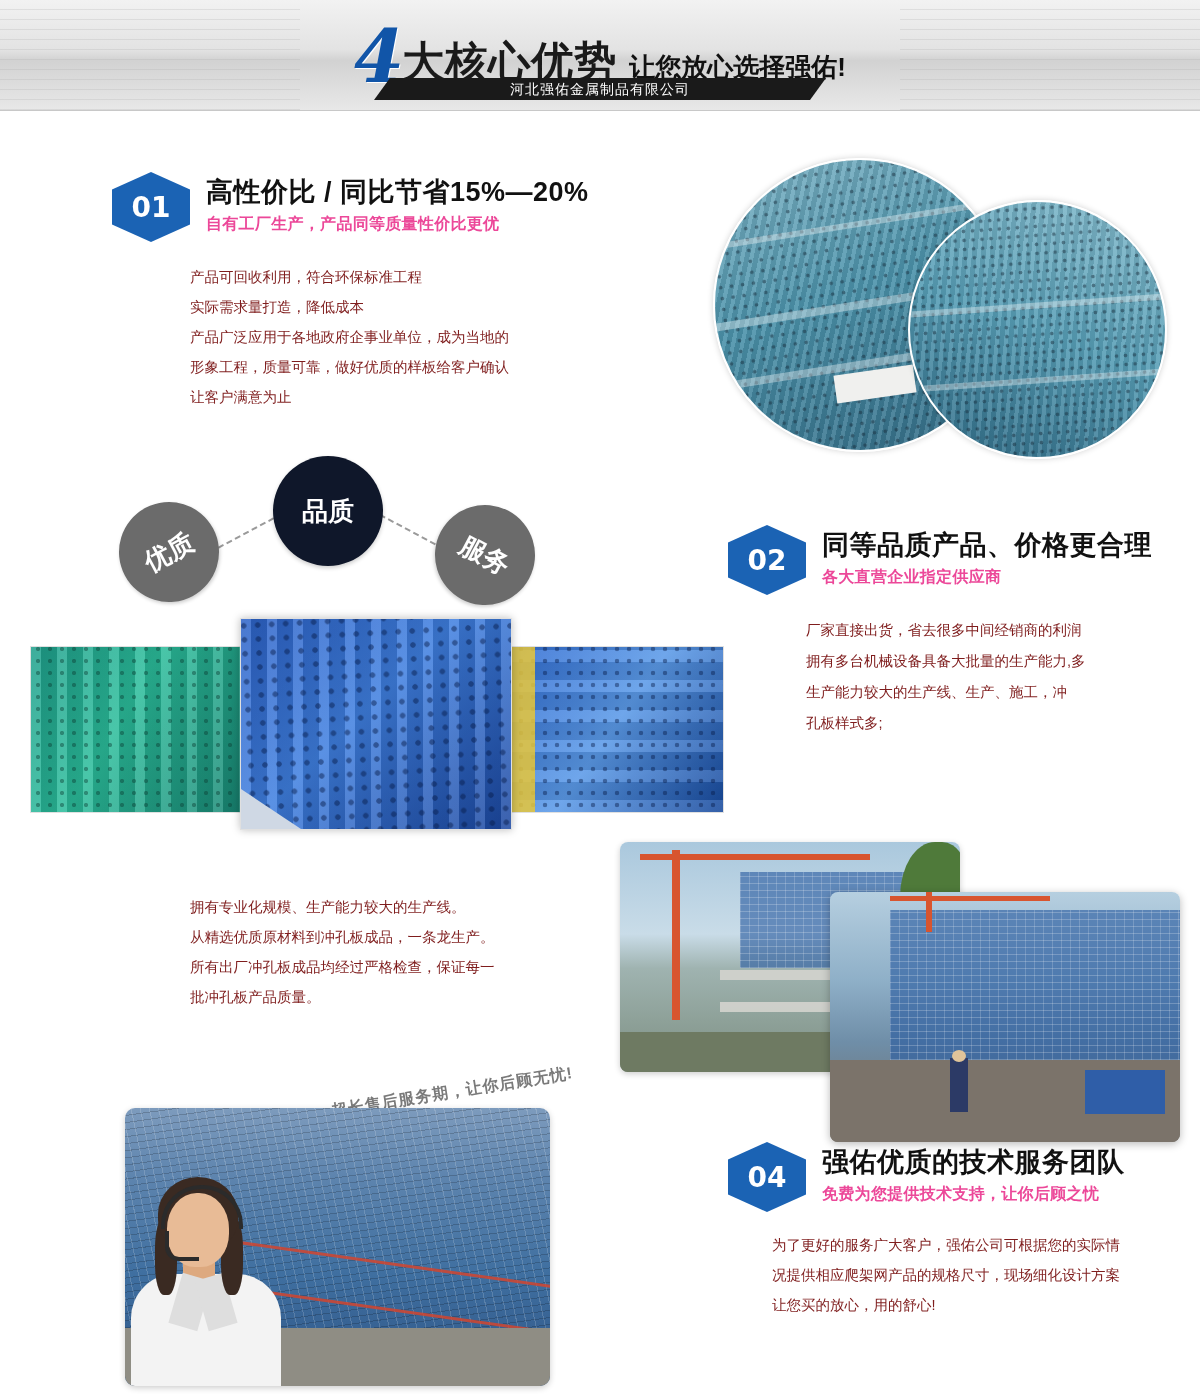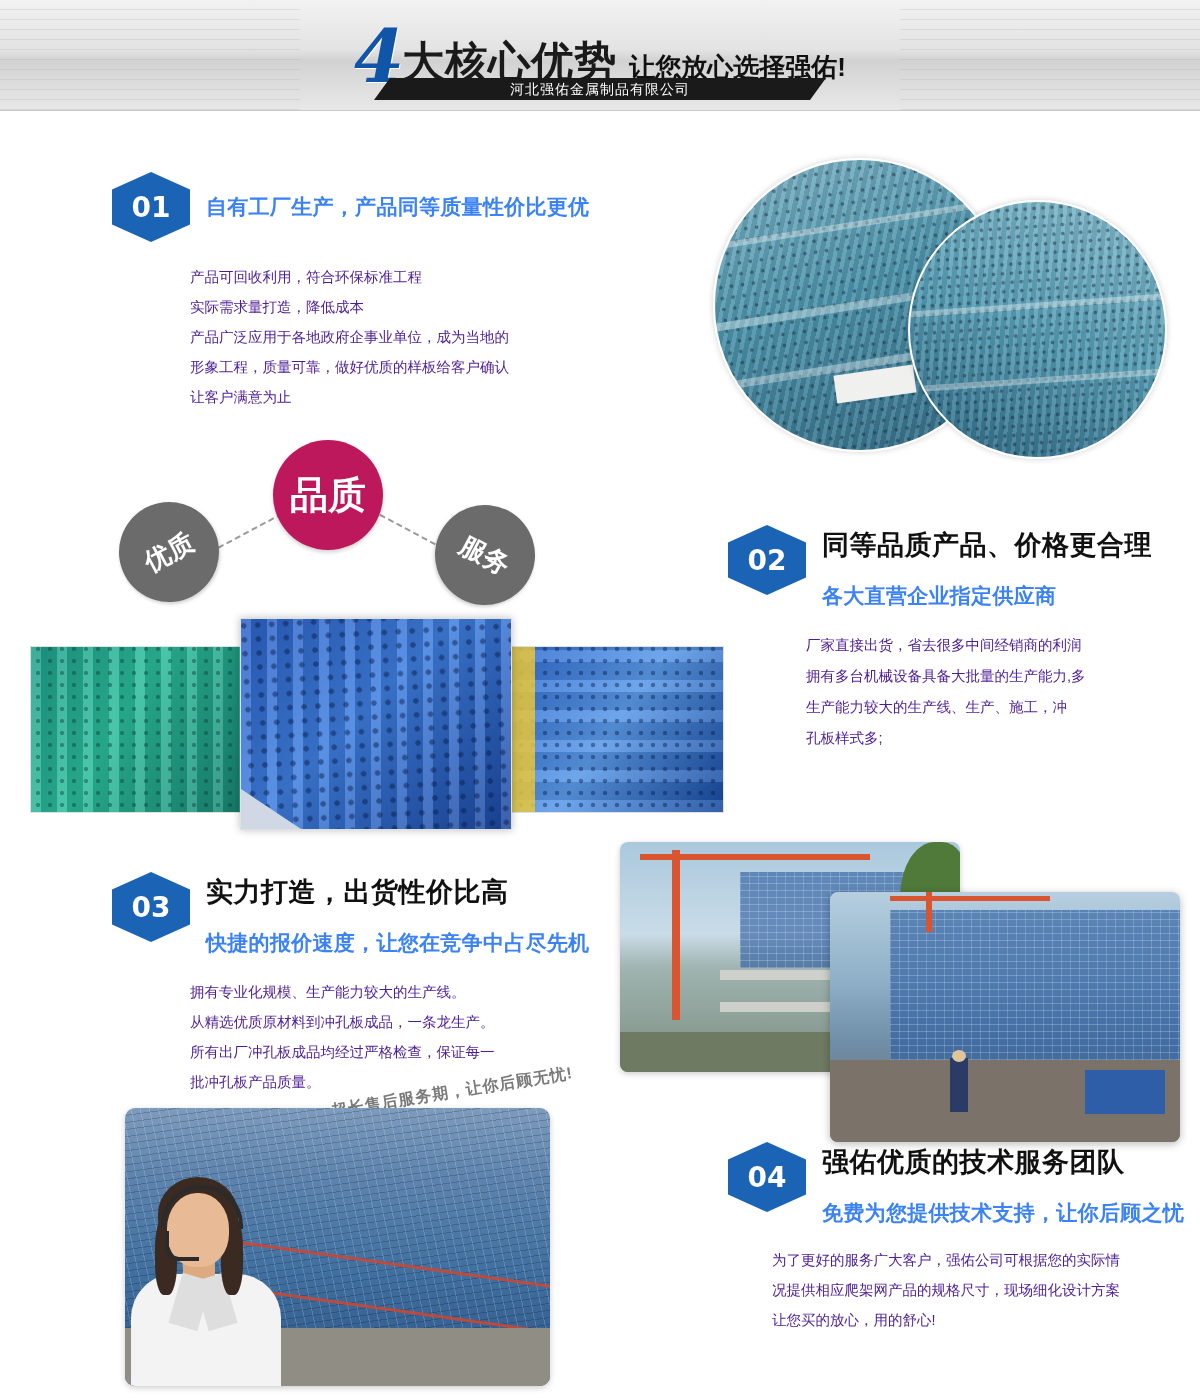--- a/index.html
+++ b/index.html
@@ -137,32 +137,32 @@
     padding-top: 2px;
   }
   .blk-title {
     font-size: 27px;
     font-weight: bold;
     color: #111111;
     letter-spacing: 0.5px;
     white-space: nowrap;
   }
   .blk-subtitle {
-    margin-top: 19px;
-    font-size: 21px;
-    font-weight: bold;
-    color: #3b82f6;
+    margin-top: 4px;
+    font-size: 16px;
+    font-weight: bold;
+    color: #ec4899;
     letter-spacing: 0.3px;
     white-space: nowrap;
   }
   .blk-body {
     margin-top: 22px;
     font-size: 14.5px;
     line-height: 30px;
-    color: #4c1d95;
+    color: #7f1d1d;
   }
   .blk-body div { white-space: nowrap; }
 
   
   .sec01 {
     position: absolute;
     left: 112px;
     top: 172px;
     width: 560px;
   }
@@ -222,23 +222,23 @@
     border-radius: 50%;
     background: #5f5f5f;
     color: #ffffff;
     display: flex;
     align-items: center;
     justify-content: center;
     font-weight: bold;
     box-shadow: 0 2px 4px rgba(0,0,0,0.2);
   }
   .bub-center {
-    left: 168px; top: 0px; width: 110px; height: 110px;
-    font-size: 38px;
-    background: #be185d;
+    left: 168px; top: 16px; width: 110px; height: 110px;
+    font-size: 26px;
+    background: #0f172a;
   }
   .bub-left {
     left: 14px; top: 62px; width: 100px; height: 100px;
     font-size: 26px;
     transform: rotate(-28deg);
     background: #6b6b6b;
   }
   .bub-right {
     left: 330px; top: 65px; width: 100px; height: 100px;
     font-size: 26px;
@@ -458,20 +458,21 @@
   <div class="header-ribbon">河北强佑金属制品有限公司</div>
 </div>
 
 <div class="sec01">
   <div class="blk-head">
     <div class="hexnum">
       <div class="hexshape"></div>
       <div class="hexlabel">01</div>
     </div>
     <div class="blk-titles">
+      <div class="blk-title">高性价比 / 同比节省15%—20%</div>
       <div class="blk-subtitle">自有工厂生产，产品同等质量性价比更优</div>
     </div>
   </div>
   <div class="blk-body">
     <div>产品可回收利用，符合环保标准工程</div>
     <div>实际需求量打造，降低成本</div>
     <div>产品广泛应用于各地政府企事业单位，成为当地的</div>
     <div>形象工程，质量可靠，做好优质的样板给客户确认</div>
     <div>让客户满意为止</div>
   </div>
@@ -530,30 +531,20 @@
   </div>
   <div class="blk-body">
     <div>厂家直接出货，省去很多中间经销商的利润</div>
     <div>拥有多台机械设备具备大批量的生产能力,多</div>
     <div>生产能力较大的生产线、生产、施工，冲</div>
     <div>孔板样式多;</div>
   </div>
 </div>
 
 <div class="sec03">
-  <div class="blk-head">
-    <div class="hexnum">
-      <div class="hexshape"></div>
-      <div class="hexlabel">03</div>
-    </div>
-    <div class="blk-titles">
-      <div class="blk-title">实力打造，出货性价比高</div>
-      <div class="blk-subtitle">快捷的报价速度，让您在竞争中占尽先机</div>
-    </div>
-  </div>
   <div class="blk-body">
     <div>拥有专业化规模、生产能力较大的生产线。</div>
     <div>从精选优质原材料到冲孔板成品，一条龙生产。</div>
     <div>所有出厂冲孔板成品均经过严格检查，保证每一</div>
     <div>批冲孔板产品质量。</div>
   </div>
 </div>
 
 <div class="constr">
   <div class="constr-a">

